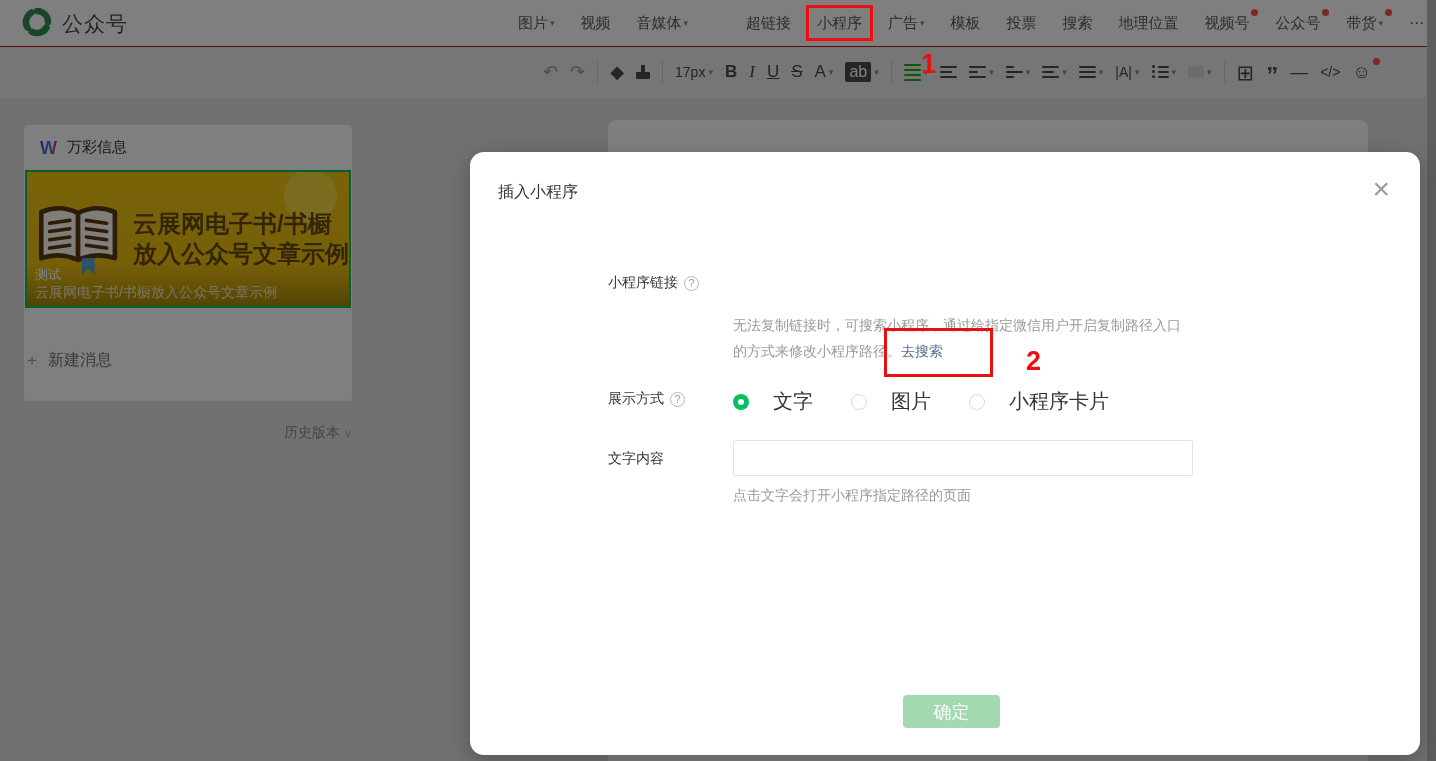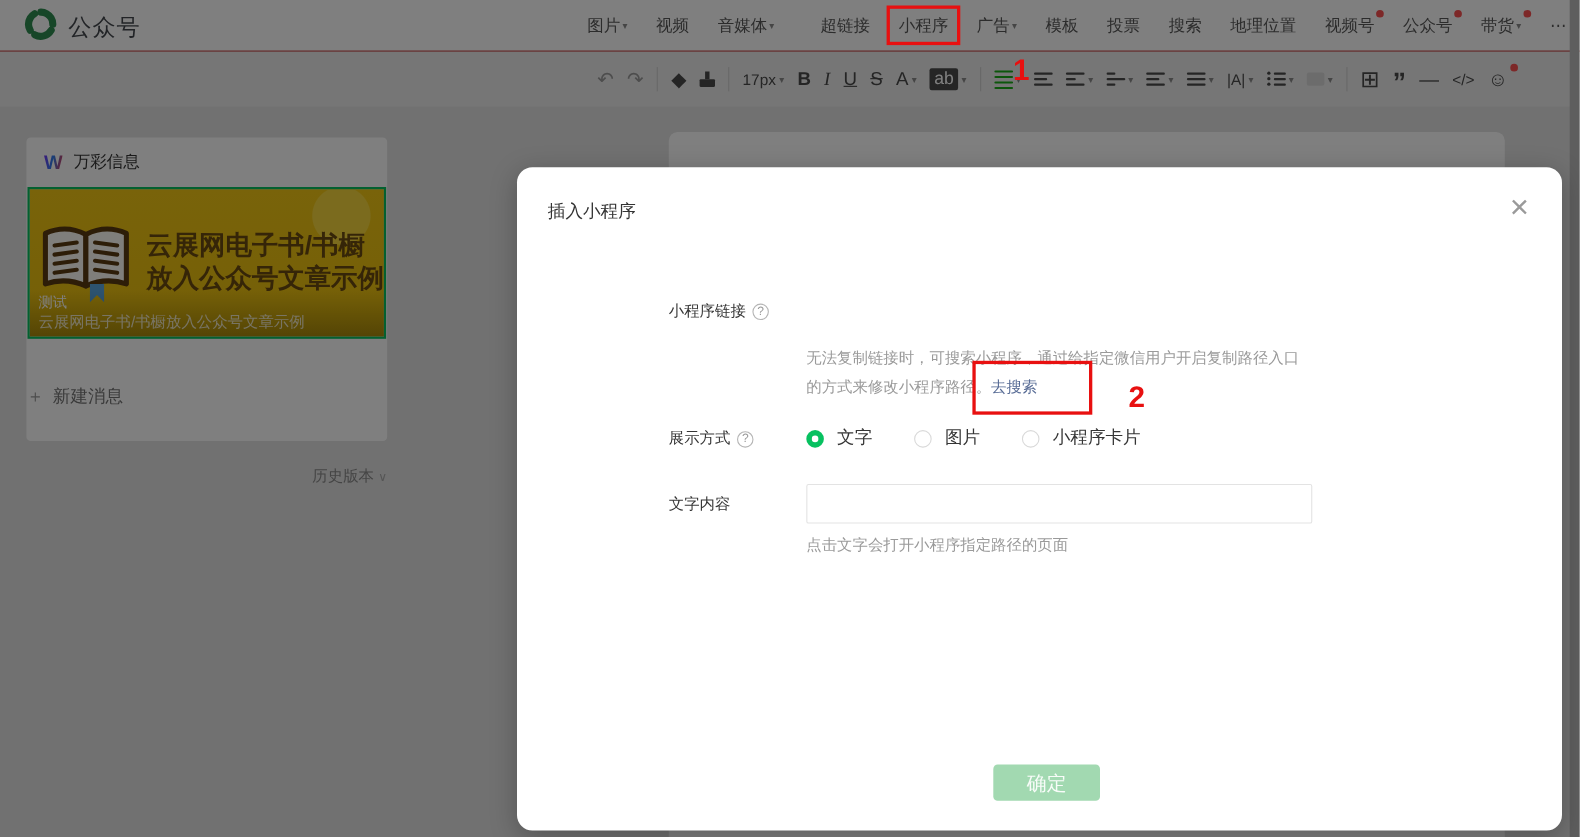--- a/index.html
+++ b/index.html
@@ -9,21 +9,21 @@
     font-family:"Liberation Sans","DejaVu Sans",sans-serif;
     color:#353535;
   }
   
   .header{position:absolute;left:0;top:0;width:100%;height:46px;background:#fff;border-bottom:1px solid #b91c1c}
   .logo{position:absolute;left:22px;top:7px;display:flex;align-items:center;gap:10px}
   .logo-text{font-size:21px;color:#45494f;letter-spacing:1px}
   .menu{position:absolute;right:12px;top:0;height:46px;display:flex;align-items:center;gap:26px;font-size:15px;color:#595959;white-space:nowrap}
   .menu-item{position:relative;cursor:pointer}
   .menu-item .caret{font-size:9px;color:#8a8a8a;margin-left:2px;vertical-align:2px}
-  .gap-left{margin-left:16px}
+  .gap-left{margin-left:32px}
   .dot{position:absolute;top:-5px;right:-9px;width:7px;height:7px;border-radius:50%;}
   .menu-box{position:absolute;left:-11px;top:-9px;right:-11px;bottom:-8px;border:3px solid #e81010;z-index:30}
   
   .toolbar{position:absolute;left:0;top:47px;width:100%;height:50px;background:#ececec;
     display:flex;align-items:center;gap:12px;padding-left:543px;box-sizing:border-box;color:#4a4a4a;overflow:hidden}
   .tb-btn{display:inline-flex;align-items:center;gap:3px;font-size:17px;cursor:pointer;flex:none}
   .tb-div{width:1px;height:22px;background:#cfcfcf;flex:none}
   .glyph{font-size:18px;line-height:1}
   .muted{color:#9a9a9a}
   .fs-label{font-size:14px;color:#4a4a4a}
@@ -76,21 +76,21 @@
   .qmark{width:15px;height:15px;border:1px solid #b5b5b5;border-radius:50%;font-size:11px;color:#9a9a9a;
     display:inline-flex;align-items:center;justify-content:center;margin-left:6px;box-sizing:border-box}
   .m-input{position:absolute;left:263px;width:460px;height:36px;border:1px solid #e3e3e3;border-radius:2px;
     padding:0 12px;font-size:14px;color:#353535;box-sizing:border-box;outline:none;font-family:inherit}
   .m-input::placeholder{color:#b8b8b8}
   .help{position:absolute;left:263px;font-size:14px;color:#9a9a9a;line-height:26px}
   .m-link{color:#576b95;text-decoration:none;cursor:pointer}
   .box2{position:absolute;left:414px;top:176px;width:103px;height:43px;border:3px solid #e81010;z-index:5}
   .ann2{left:556px;top:194px}
   .radio-row{position:absolute;left:263px;top:236px;display:flex;align-items:center;gap:38px}
-  .radio-opt{display:flex;align-items:center;gap:12px;font-size:16px;color:#353535;cursor:pointer}
+  .radio-opt{display:flex;align-items:center;gap:24px;font-size:20px;color:#353535;cursor:pointer}
   .radio{width:16px;height:16px;border-radius:50%;border:1px solid #d9d9d9;background:#fff;
     display:inline-flex;align-items:center;justify-content:center;box-sizing:border-box;flex:none}
   .radio.checked{border:none}
   .radio-dot{width:6px;height:6px;background:#fff;border-radius:50%}
   .confirm{position:absolute;left:433px;top:543px;width:97px;height:33px;border:none;border-radius:4px;
     color:rgba(255,255,255,.92);font-size:18px;font-family:Liberation Sans, sans-serif;cursor:not-allowed}
 </style>
 </head>
 <body>
 

